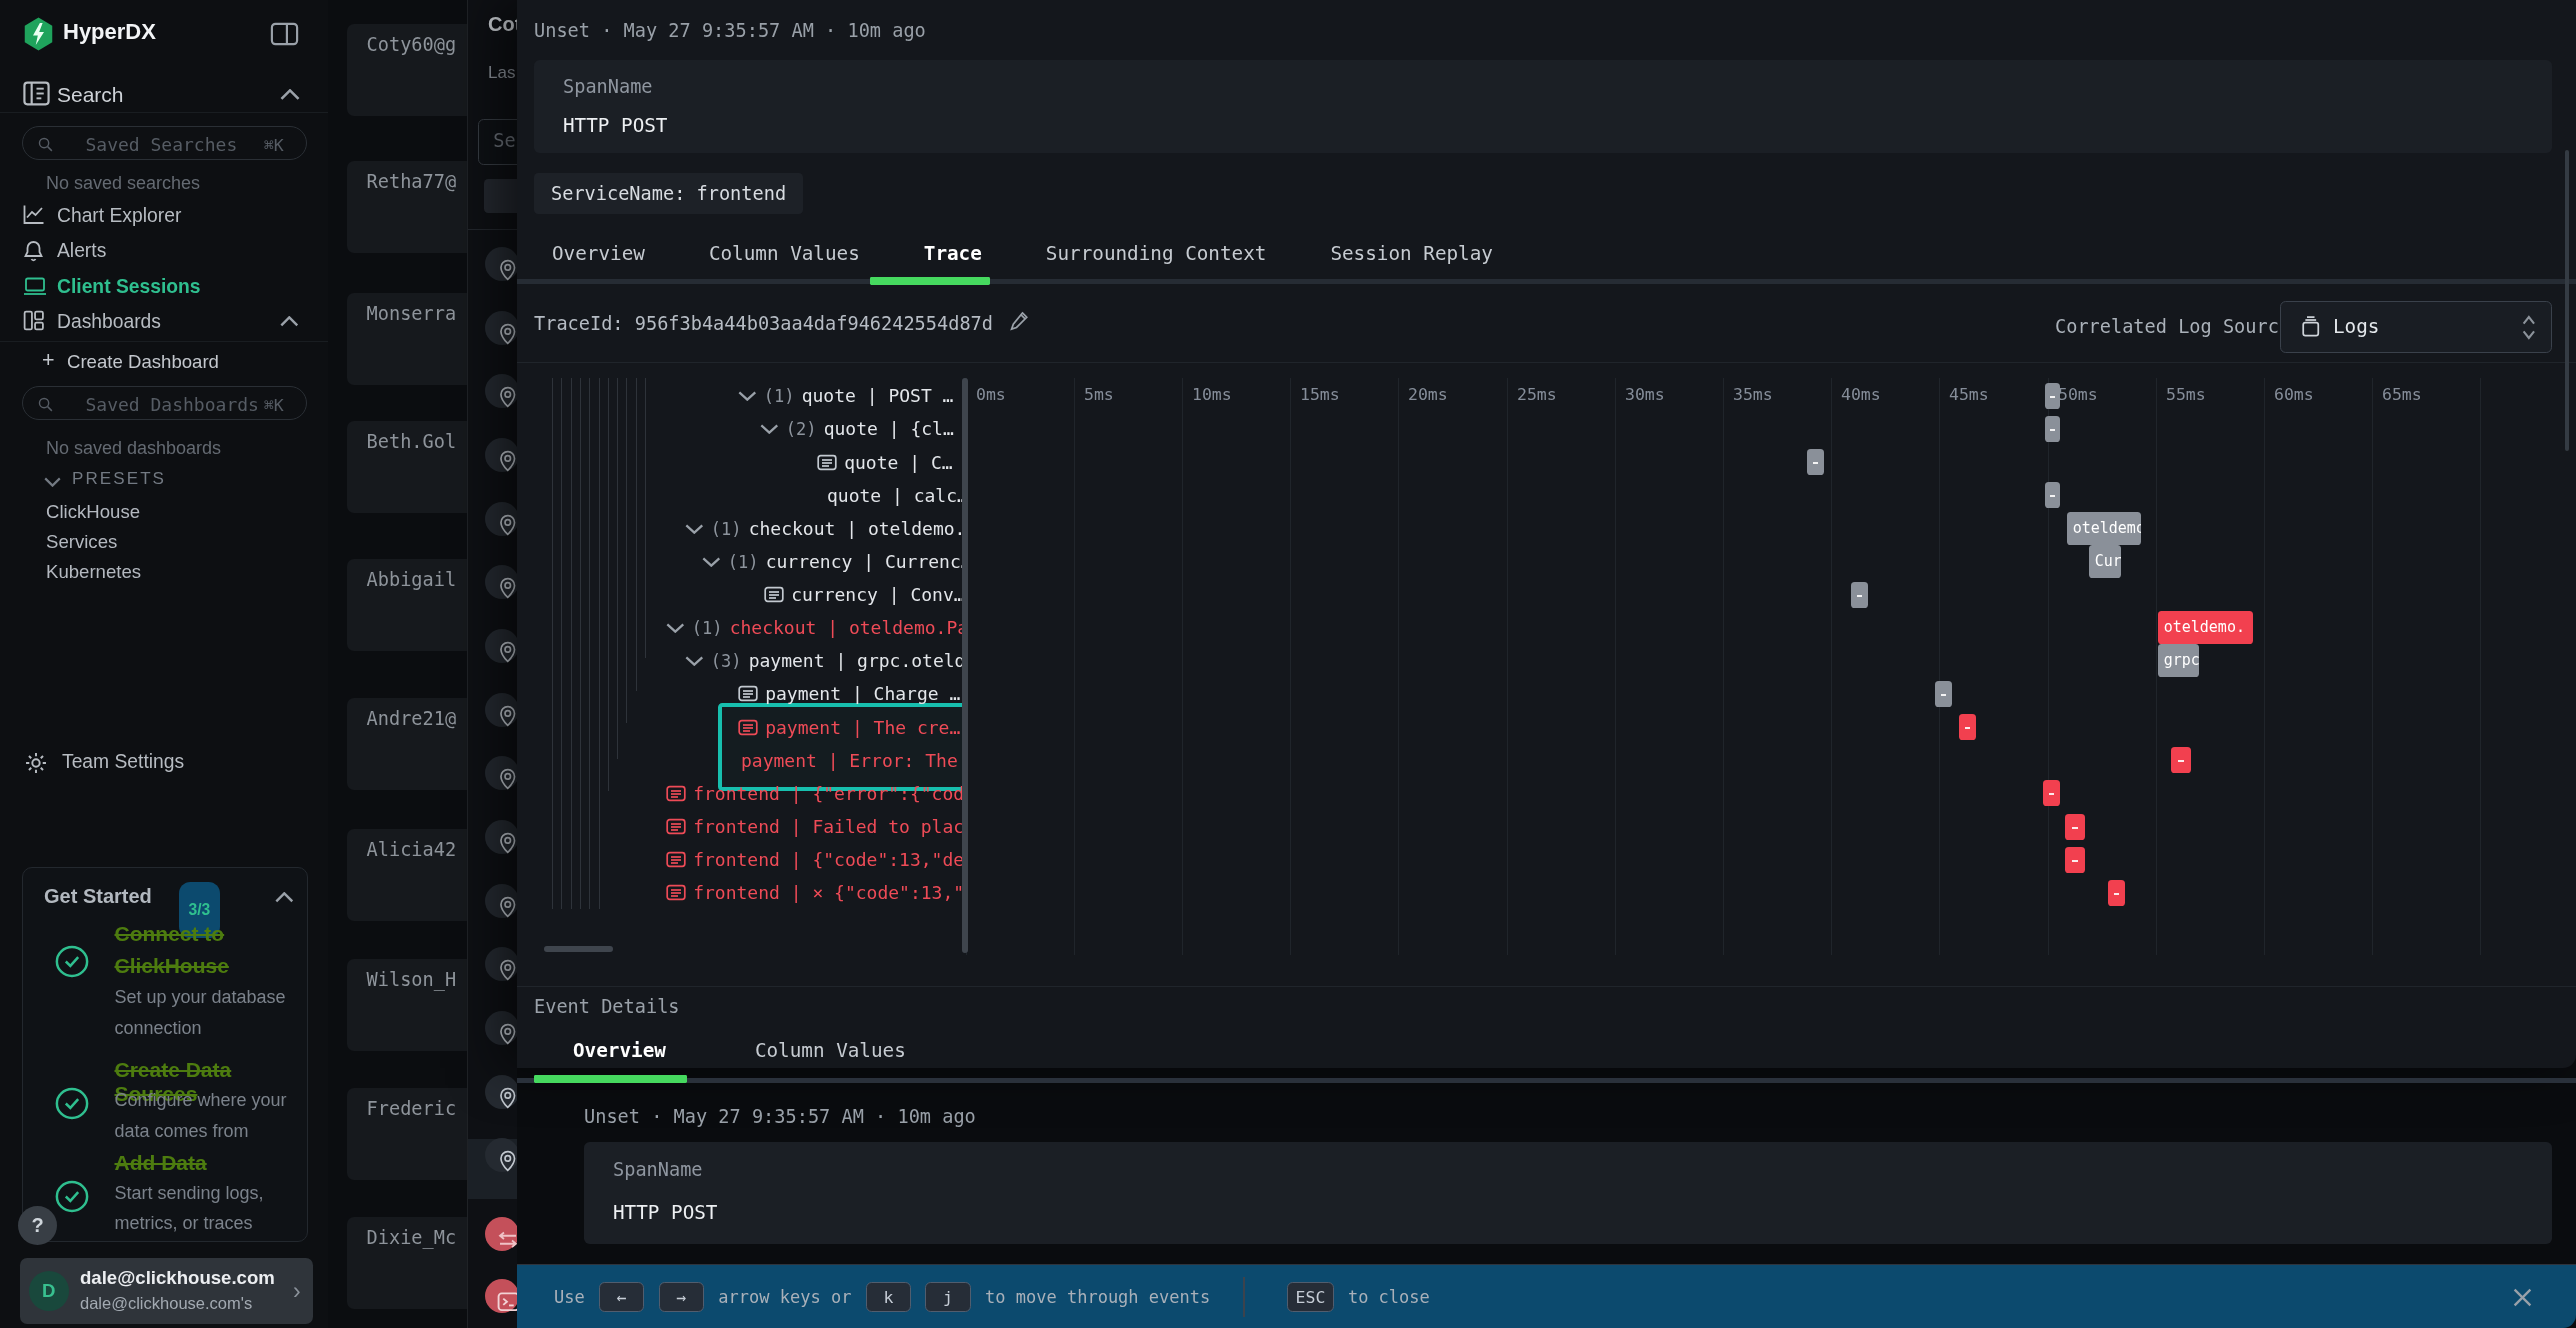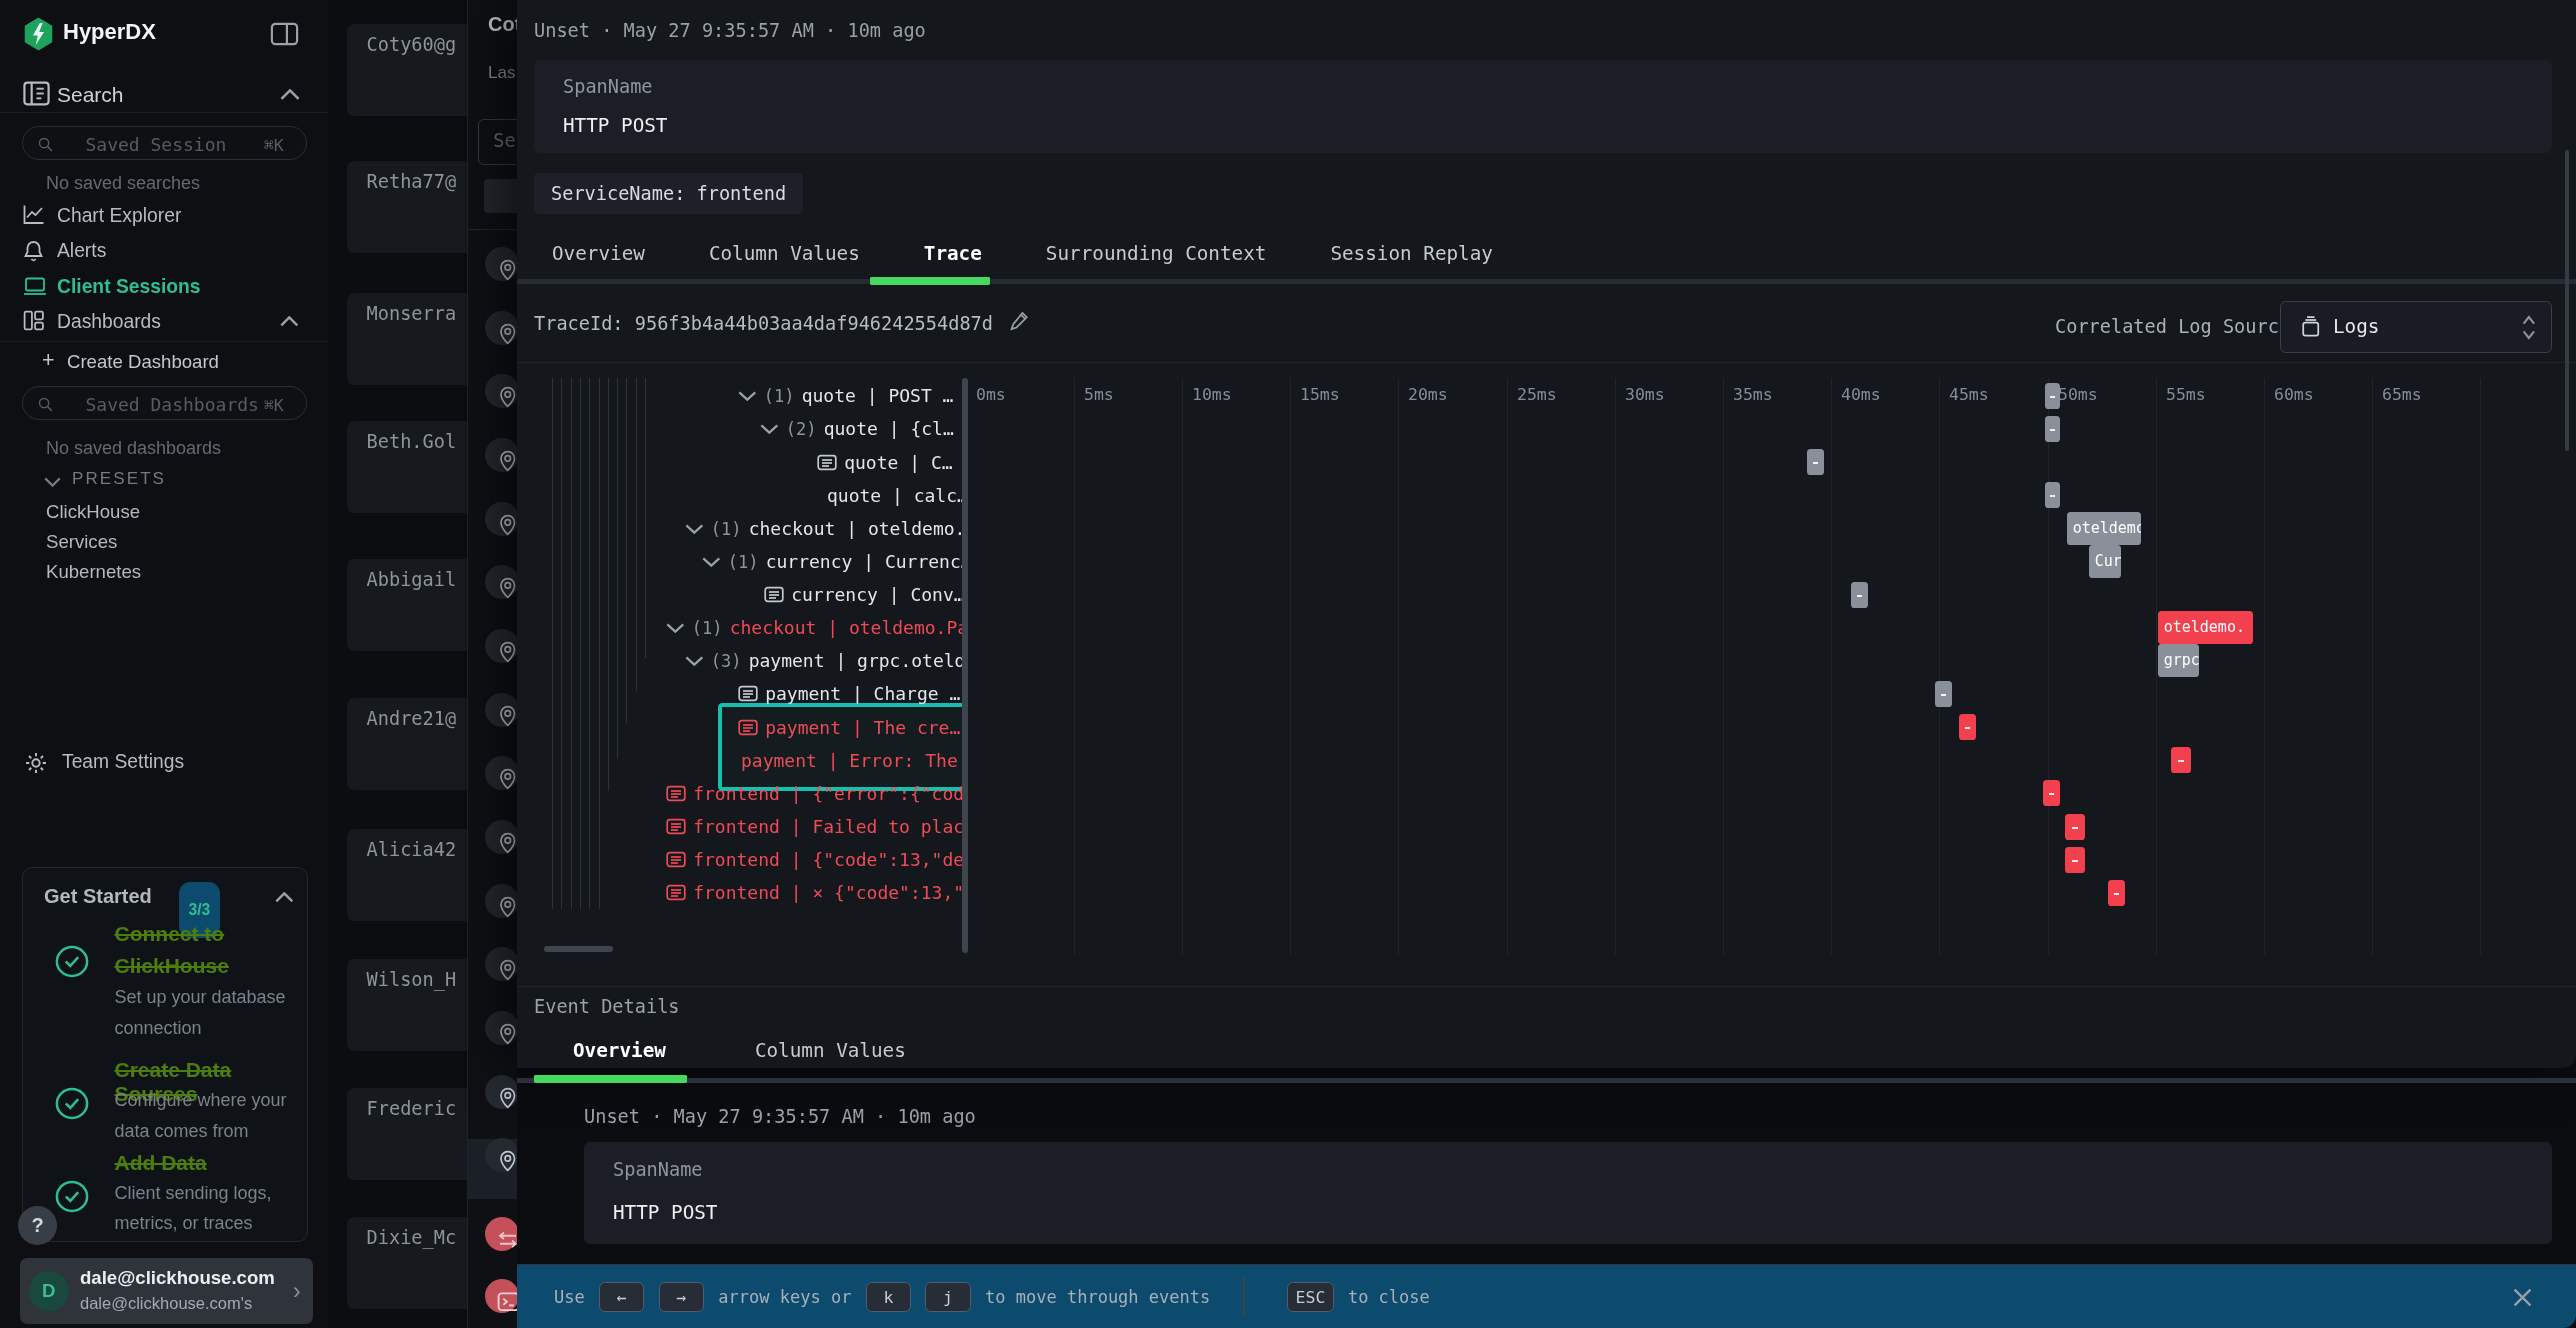--- a/index.html
+++ b/index.html
@@ -123,21 +123,21 @@
     </span>
     <div class="abs sb-divider" style="top:112px;"></div>
 
     <div class="abs sb-pill" style="top:126px;">
       <span class="abs" style="left:14.3px;top:8.6px;">
         <svg width="17" height="17" viewBox="0 0 24 24">
             <circle cx="10" cy="10" r="6.5" fill="none" stroke="#565c64" stroke-width="2"></circle>
             <line x1="15" y1="15" x2="21" y2="21" stroke="#565c64" stroke-width="2"></line>
           </svg>
       </span>
-      <span class="ph mono">Saved Session</span>
+      <span class="ph mono">Saved Searches</span>
       <span class="kbd-hint kbd" style="position:absolute;right:10px;top:4.3px;background:none;border:none;color:#565c64;">⌘K</span>
     </div>
     <span class="abs sb-empty" style="left:46px;top:173px;">No saved searches</span>
 
     <div id="sb-nav">
         <span class="abs" style="left: 21.5px; top: 203px;">
           <svg width="24" height="23" viewBox="0 0 24 22">
             <path d="M2.5 2v17.5H21.5" fill="none" stroke="#b7bcc2" stroke-width="1.8"></path>
             <polyline points="5,14 10,8.5 13.5,11.5 20,4.5" fill="none" stroke="#b7bcc2" stroke-width="1.8"></polyline>
           </svg>
@@ -236,21 +236,21 @@
           <div class="abs gs-title-line" style="left: 92px; top: 190px;">Create Data Sources</div>
           <div class="abs gs-desc-line" style="left: 92px; top: 222px;">Configure where your</div>
           <div class="abs gs-desc-line" style="left: 92px; top: 253px;">data comes from</div>
           <span class="abs" style="left: 31.5px; top: 312px;">
             <svg width="36" height="33" viewBox="0 0 26 24">
               <ellipse cx="13" cy="12" rx="11" ry="10.5" fill="none" stroke="#2fbf8f" stroke-width="1.8"></ellipse>
               <polyline points="8.5,12 11.8,15.2 17.5,8.8" fill="none" stroke="#2fbf8f" stroke-width="1.8"></polyline>
             </svg>
           </span>
           <div class="abs gs-title-line" style="left: 92px; top: 283px;">Add Data</div>
-          <div class="abs gs-desc-line" style="left: 92px; top: 315px;">Client sending logs,</div>
+          <div class="abs gs-desc-line" style="left: 92px; top: 315px;">Start sending logs,</div>
           <div class="abs gs-desc-line" style="left: 92px; top: 345px;">metrics, or traces</div>
         </div>
     </div>
 
     <div id="help-btn" class="abs">?</div>
 
     <div id="user-bar" class="abs">
       <div id="user-avatar" class="abs">D</div>
       <div id="user-email" class="abs nowrap">dale@clickhouse.com</div>
       <div id="user-sub" class="abs nowrap">dale@clickhouse.com's</div>

